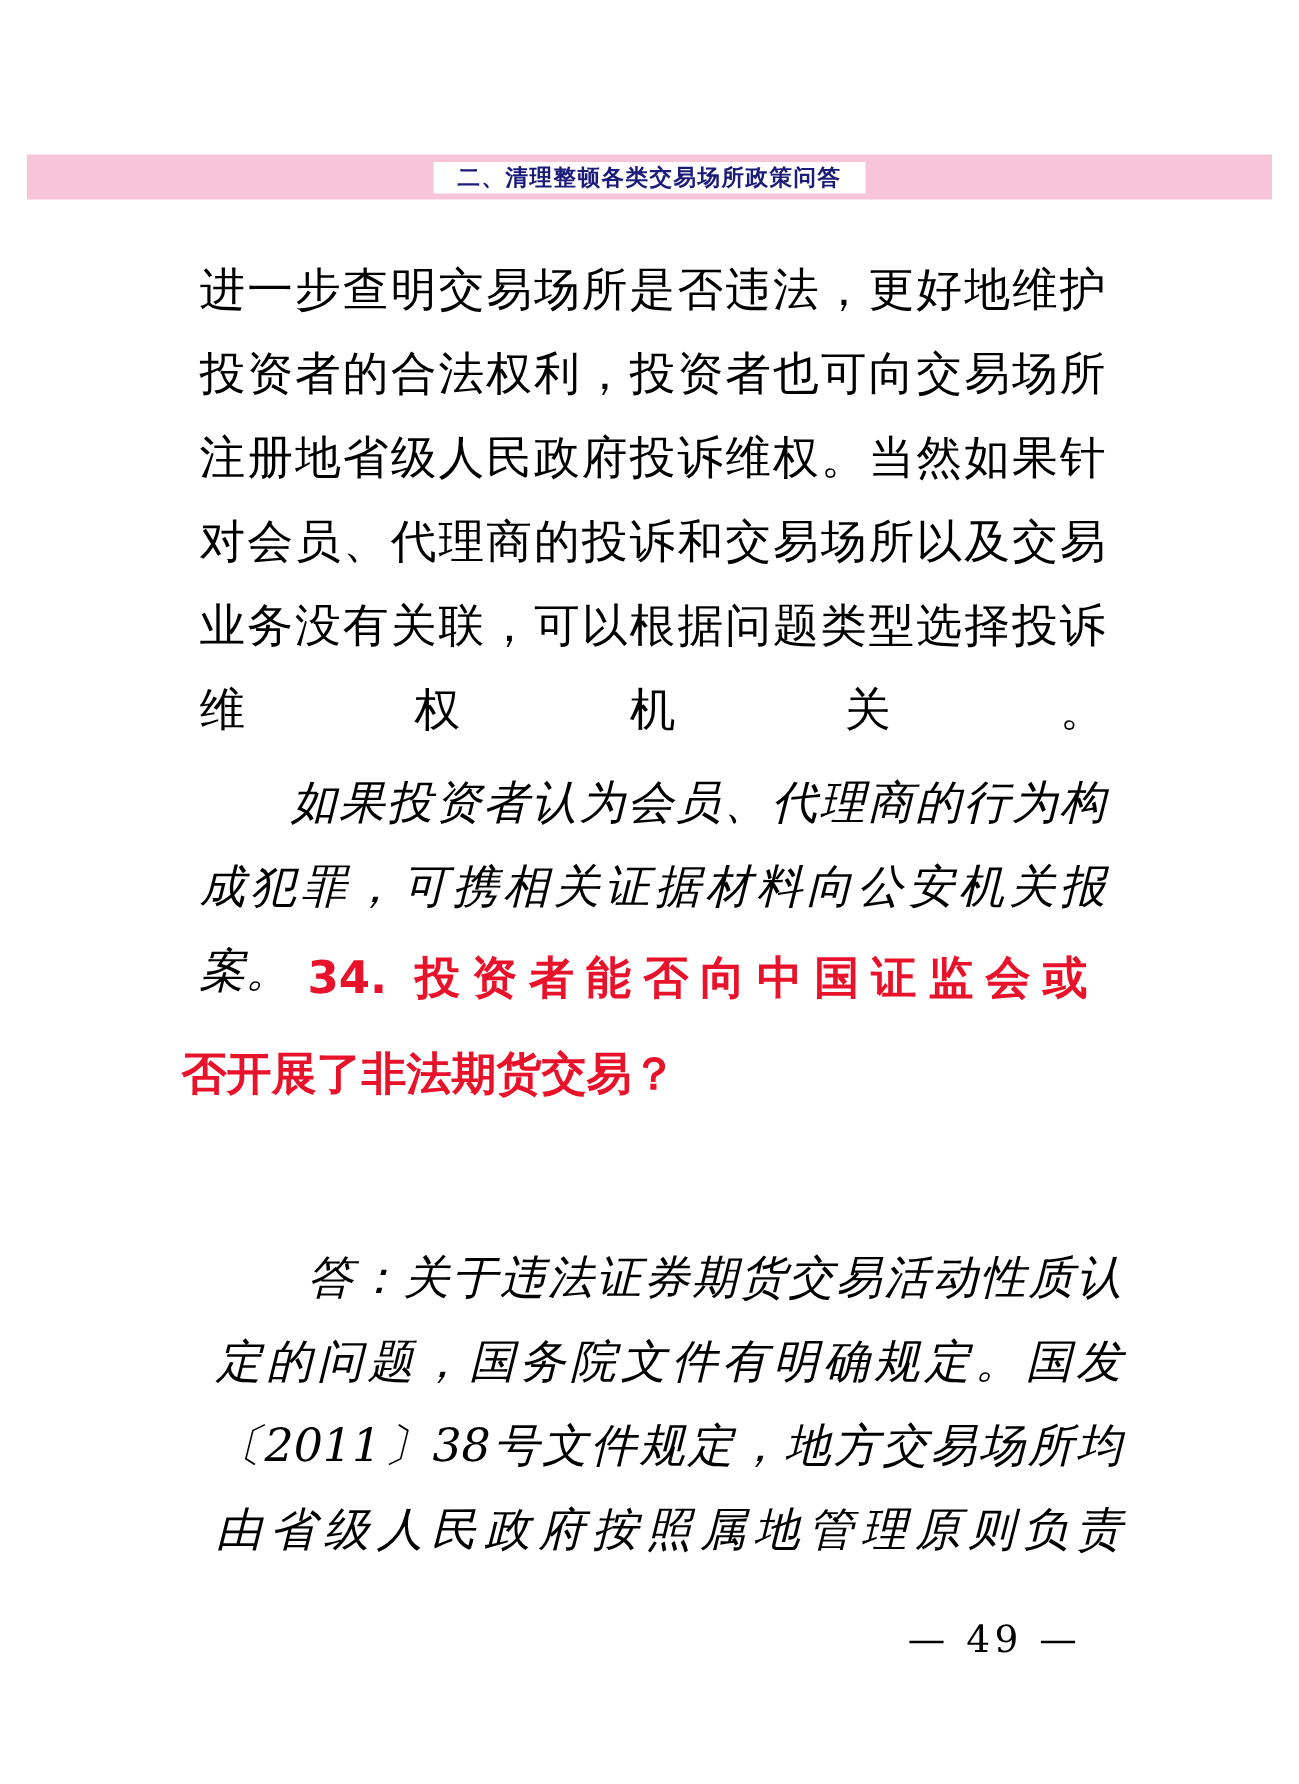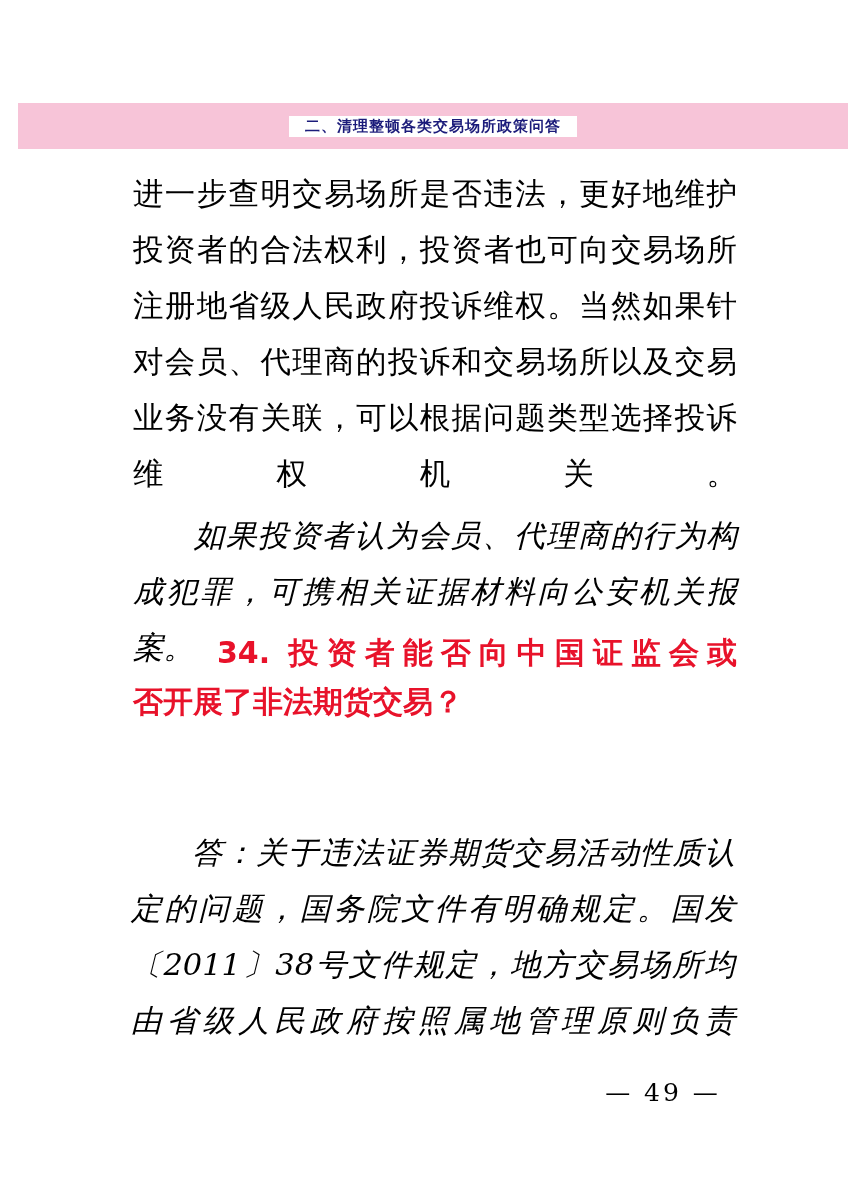--- a/index.html
+++ b/index.html
@@ -22,21 +22,21 @@
     width: 866px;
     height: 1189px;
   }
 
   
   .header-band {
     position: absolute;
     left: 18px;
     top: 103px;
     width: 830px;
-    height: 46px;
+    height: 30px;
     background: #f7c4d8;
     display: flex;
     align-items: center;
     justify-content: center;
   }
   .header-band .header-text {
     font-family: "DejaVu Sans", "Liberation Sans", sans-serif;
     font-size: 15px;
     font-weight: bold;
     letter-spacing: 1px;
@@ -71,41 +71,41 @@
   }
   p.body-par.last-left {
     text-align-last: left;
   }
 
   .gap-after-first { height: 6px; }
 
   
   .question-block {
     position: absolute;
-    left: 133px;
+    left: 121px;
     top: 628px;
     width: 604px;
   }
   .question-line {
     font-family: "DejaVu Sans", "Liberation Sans", sans-serif;
     font-weight: bold;
     font-size: 30px;
     line-height: 49px;
     color: #e8122a;
     text-align: justify;
     text-align-last: justify;
     white-space: nowrap;
   }
   .question-line.l1 { text-indent: 84px; text-align-last: justify;}
-  .question-line.l3 { text-align-last: left; }
+  .question-line.l3 { text-align-last: left; margin-top: 15px; }
 
   
   .answer-block {
     position: absolute;
-    left: 131px;
+    left: 144px;
     top: 825px;
     width: 604px;
   }
 
   
   .page-number {
     position: absolute;
     left: 0;
     top: 1078px;
     width: 866px;

